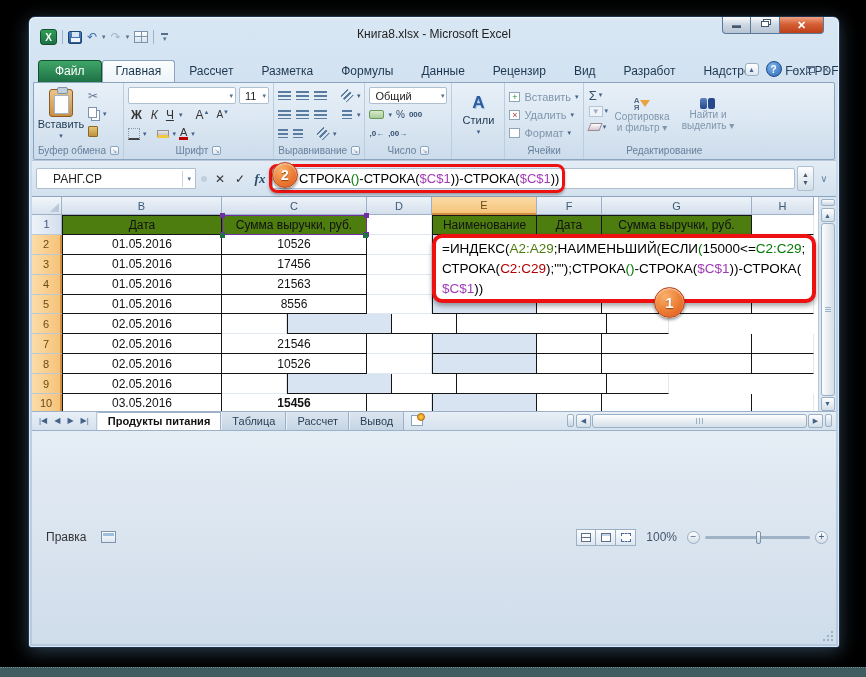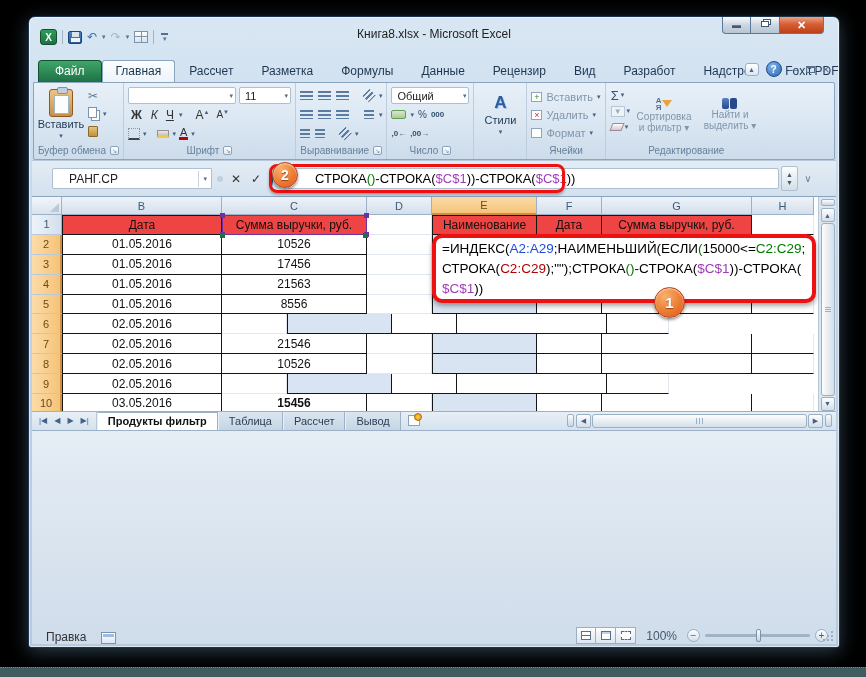--- a/index.html
+++ b/index.html
@@ -95,21 +95,21 @@
   .ic-sigma { font-size:13px; color:#33506e; }
   .ic-filldown { font-size:8px; color:#9ab0c4; border:1px solid #b5c6d6; padding:0 2px; background:#eef3f8; }
   .ic-eraser { width:12px; height:8px; background:linear-gradient(#fdfdfd,#d8c4d0); border:1px solid #9a8a96; transform:skewX(-22deg); }
   .twoline-btn { width:66px; display:flex; flex-direction:column; align-items:center; justify-content:center; font-size:10px; color:#8096ac; line-height:11px; text-align:center; }
   .sort-ic { display:flex; align-items:center; gap:1px; }
   .sort-az { display:flex; flex-direction:column; font-size:8px; font-weight:bold; color:#5a708a; line-height:7px; }
   .funnel { width:0; height:0; border-left:5px solid transparent; border-right:5px solid transparent; border-top:7px solid #e8a33d; }
   .ic-bino { width:7px; height:11px; background:linear-gradient(#5a82c0,#27488a); border-radius:2px; box-shadow:8px 0 0 #27488a; margin-right:9px; }
 
   
-  .fbar { height:36px; background:linear-gradient(#e3ecf5,#d3e1ee); display:flex; align-items:center; padding:0 20px; position:relative; border-top:1px solid #b7c8da; }
+  .fbar { height:36px; background:linear-gradient(#e3ecf5,#d3e1ee); display:flex; align-items:center; padding:0 4px; position:relative; border-top:1px solid #b7c8da; }
   .namebox { width:160px; height:21px; background:#fff; border:1px solid #aebfd0; display:flex; align-items:center; font-size:12px; color:#222; padding-left:16px; border-radius:2px 0 0 2px; }
   .namebox .nb-arrow { margin-left:auto; font-size:7px; color:#55708d; border-left:1px solid #c8d4e0; padding:4px 4px; }
   .fbar-btns { display:flex; align-items:center; gap:2px; padding:0 3px; }
   .nb-drag { width:6px; height:6px; border-radius:50%; background:#c2cfdc; margin:0 2px; }
   .fbtn { width:18px; height:18px; display:flex; align-items:center; justify-content:center; font-size:12px; color:#333; }
   .fbtn.fx { font-family:"Liberation Serif", serif; font-style:italic; font-weight:bold; font-size:13px; color:#2a4a6a; }
   .fbar-input { flex:1; height:21px; background:#fff; border:1px solid #aebfd0; border-radius:0 2px 2px 0; position:relative; }
   #fbar-formula { position:absolute; left:26px; top:2px; font-size:13px; white-space:nowrap; letter-spacing:0px; }
   .fbar-updown { width:17px; height:25px; display:flex; flex-direction:column; align-items:center; justify-content:center; color:#44586e; font-size:7px; line-height:8px; background:linear-gradient(#fdfdfd,#d4dfe9); border:1px solid #aebfd0; margin-left:2px; border-radius:2px; }
   .fbar-expand { width:16px; height:25px; display:flex; align-items:center; justify-content:center; color:#667f9b; font-size:10px; margin-left:2px; }
@@ -121,21 +121,21 @@
   .corner::after { content:""; position:absolute; right:2px; bottom:2px; border-left:9px solid transparent; border-bottom:9px solid #b9c9d9; }
   .colhead { background:linear-gradient(#eef3f9,#d4dfec); border-right:1px solid #9cb1c7; border-bottom:1px solid #9cb1c7; font-size:11px; color:#3c5a78; display:flex; align-items:center; justify-content:center; }
   .colhead.sel { background:linear-gradient(#fcdca8,#f5c379); border-bottom:2px solid #cf8f3f; color:#6a4a1a; }
   .row { display:flex; height:19.9px; }
   .rowhead { width:30px; background:linear-gradient(90deg,#eef3f9,#d4dfec); border-right:1px solid #9cb1c7; border-bottom:1px solid #b9c9d9; font-size:11px; color:#3c5a78; display:flex; align-items:center; justify-content:center; }
   .rowhead.sel { background:linear-gradient(90deg,#fcdca8,#f5c379); border-right:2px solid #cf8f3f; color:#6a4a1a; }
   .cell { font-size:12px; color:#111; display:flex; align-items:center; justify-content:center; border-right:1px solid #e0e7f0; border-bottom:1px solid #e0e7f0; overflow:hidden; white-space:nowrap; }
   .cell.tbl { border-right:1px solid #151515; border-bottom:1px solid #151515; }
   .cell.lb { border-left:1px solid #151515; }
   .cell.tb { border-top:1px solid #151515; }
-  .cell.yellow { background:#ef4444; }
+  .cell.yellow { background:#4d7c0f; }
   .cell.selblue { background:#d9e4f2; }
   .cell.hcol { border-bottom:1px solid #151515; border-right:1px solid #e0e7f0; }
 
   .range-purple { position:absolute; border:1px solid #7030a0; pointer-events:none; }
   .pdot { position:absolute; width:5px; height:5px; background:#7030a0; }
   .gdot { position:absolute; width:5px; height:5px; background:#1e7145; }
 
   .overlay-box { position:absolute; left:400px; top:37px; width:384px; height:69px; background:#fff; border:4px solid #ee1111; border-radius:10px; box-shadow:0 3px 5px rgba(0,0,0,.35); padding:1px 6px; z-index:5; }
   .ovline { font-size:13.5px; line-height:20px; white-space:nowrap; }
 
@@ -159,21 +159,21 @@
   .ins-sheet { display:flex; align-items:center; padding:0 7px; }
   .ic-newsheet { width:12px; height:11px; background:#fff; border:1px solid #8aa2bc; position:relative; }
   .ic-newsheet::after { content:""; position:absolute; right:-3px; top:-3px; width:6px; height:6px; border-radius:50%; background:radial-gradient(#ffd24a,#e8890c); border:1px solid #b06a08; }
   .hscroll { margin-left:auto; display:flex; align-items:center; gap:0; padding-right:2px; }
   .hs-split { width:7px; height:13px; background:linear-gradient(#fdfdfd,#c8d6e4); border:1px solid #9ab0c4; border-radius:2px; margin:0 2px; }
   .hs-arrow { width:15px; height:14px; background:linear-gradient(#fdfdfd,#d4dfe9); border:1px solid #9ab0c4; border-radius:2px; font-size:7px; color:#44618a; display:flex; align-items:center; justify-content:center; }
   .hs-thumb { width:215px; height:14px; background:linear-gradient(#fdfdfd,#d4dfe9); border:1px solid #9ab0c4; border-radius:3px; position:relative; margin:0 1px; }
   .hs-thumb::after { content:""; position:absolute; top:3px; bottom:3px; left:50%; width:9px; margin-left:-4px; background:repeating-linear-gradient(90deg,#9ab0c4 0 1px, transparent 1px 3px); }
 
   
-  .statusbar { flex:1; min-height:25px; background:linear-gradient(#e5edf5,#cfdcea); display:flex; align-items:flex-end; border-top:1px solid #9cb1c7; font-size:12px; color:#333; position:relative; }
+  .statusbar { flex:1; min-height:25px; background:linear-gradient(#e5edf5,#cfdcea); display:flex; align-items:center; border-top:1px solid #9cb1c7; font-size:12px; color:#333; position:relative; }
   .mode-label { margin-left:14px; }
   .ic-macro { width:15px; height:12px; border:1px solid #7c93ad; background:linear-gradient(#fff,#dce6f0); margin-left:14px; position:relative; }
   .ic-macro::before { content:""; position:absolute; left:1px; right:1px; top:1px; height:3px; background:#9dbede; }
   .status-right { position:absolute; right:8px; display:flex; align-items:center; gap:6px; }
   .viewbtns { display:flex; }
   .vb { width:20px; height:17px; border:1px solid #9ab0c4; background:linear-gradient(#fdfdfd,#dce6f0); display:flex; align-items:center; justify-content:center; }
   .vb + .vb { border-left:none; }
   .ic-vnormal { width:10px; height:9px; border:1px solid #5a708a; background:linear-gradient(#fff 0 3px, #5a708a 3px 4px, #fff 4px); }
   .ic-vlayout { width:10px; height:9px; border:1px solid #5a708a; background:#fff; box-shadow:inset 0 2px 0 #c2d4e6; }
   .ic-vbreak { width:10px; height:9px; border:1px dashed #4a6a9a; background:#fff; }
@@ -275,21 +275,21 @@
           </div>
       </div>
 
       <div class="rgroup fontgrp">
         <div class="rgroup-body" style="flex-direction:column;">
           <div class="row">
             <div class="combo" style="width:108px;">
                 <span></span>
                 <span class="ca">▾</span>
               </div>
-            <div class="combo" style="width:52px;">
+            <div class="combo" style="width:30px;">
                 <span>11</span>
                 <span class="ca">▾</span>
               </div>
           </div>
           <div class="row">
             <span class="fx-b">Ж</span>
             <span class="fx-i">К</span>
             <span class="fx-u">Ч</span>
               <span class="ddown">▾</span>
             <span class="vsep"></span>
@@ -581,21 +581,21 @@
       <div class="range-purple" style="left:190px; top:18px; width:145px; height:20px;">
         <span class="pdot" style="left:-3px;top:-3px;"></span>
           <span class="pdot" style="right:-3px;top:-3px;"></span>
         <span class="pdot" style="left:-3px;bottom:-3px;"></span>
           <span class="pdot" style="right:-3px;bottom:-3px;"></span>
       </div>
       <span class="gdot" style="position:absolute;left:188px;top:36px;"></span>
       <span class="gdot" style="position:absolute;left:331px;top:36px;"></span>
 
       <div class="overlay-box">
-        <div class="ovline" id="ovl0"><span style="color: rgb(0, 0, 0);">=ИНДЕКС(</span><span style="color: #1d4ed8;">A2:A29</span><span style="color: rgb(0, 0, 0);">;НАИМЕНЬШИЙ(ЕСЛИ</span><span style="color: rgb(0, 122, 0);">(</span><span style="color: rgb(0, 0, 0);">15000&lt;=</span><span style="color: rgb(0, 122, 0);">C2:C29</span><span style="color: rgb(0, 0, 0);">;</span></div>
+        <div class="ovline" id="ovl0"><span style="color: rgb(0, 0, 0);">=ИНДЕКС(</span><span style="color: #4d7c0f;">A2:A29</span><span style="color: rgb(0, 0, 0);">;НАИМЕНЬШИЙ(ЕСЛИ</span><span style="color: rgb(0, 122, 0);">(</span><span style="color: rgb(0, 0, 0);">15000&lt;=</span><span style="color: rgb(0, 122, 0);">C2:C29</span><span style="color: rgb(0, 0, 0);">;</span></div>
         <div class="ovline" id="ovl1"><span style="color: rgb(0, 0, 0);">СТРОКА(</span><span style="color: rgb(179, 0, 0);">C2:C29</span><span style="color: rgb(0, 0, 0);">);"");СТРОКА</span><span style="color: rgb(0, 122, 0);">()</span><span style="color: rgb(0, 0, 0);">-СТРОКА(</span><span style="color: rgb(162, 59, 184);">$C$1</span><span style="color: rgb(0, 0, 0);">))-СТРОКА(</span></div>
         <div class="ovline" id="ovl2"><span style="color: rgb(162, 59, 184);">$C$1</span><span style="color: rgb(0, 0, 0);">))</span></div>
       </div>
       <div class="badge b1" style="left:622px; top:90px;">1</div>
 
       <div class="vscroll">
         <div class="vs-split"></div>
         <div class="vs-arrow">▲</div>
         <div class="vs-thumb"></div>
         <div class="vs-arrow">▼</div>
@@ -603,21 +603,21 @@
     </div>
 
     <div class="tabsrow">
       <div class="navbtns">
         <span class="navb">|◀</span>
         <span class="navb">◀</span>
         <span class="navb">▶</span>
         <span class="navb">▶|</span>
       </div>
       <div id="sheettabs" style="display:flex;">
-          <div class="stab active">Продукты фильтр</div>
+          <div class="stab active">Продукты питания</div>
           <div class="stab">Таблица</div>
           <div class="stab">Рассчет</div>
           <div class="stab">Вывод</div>
         </div>
       <div class="ins-sheet">
           <span class="ic-newsheet"></span>
         </div>
       <div class="hscroll">
         <span class="hs-split"></span>
         <span class="hs-arrow">◀</span>

